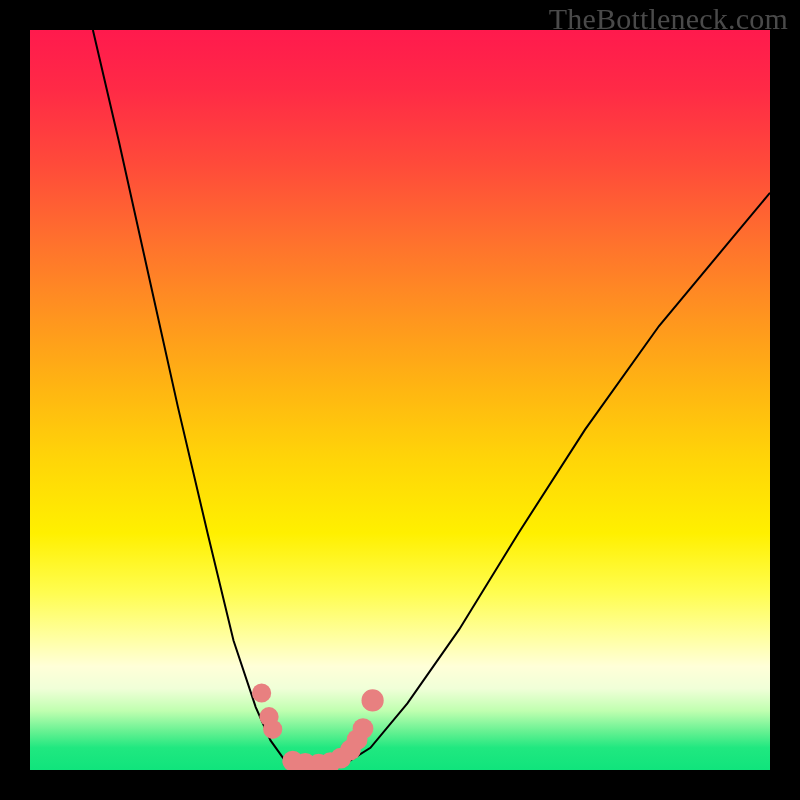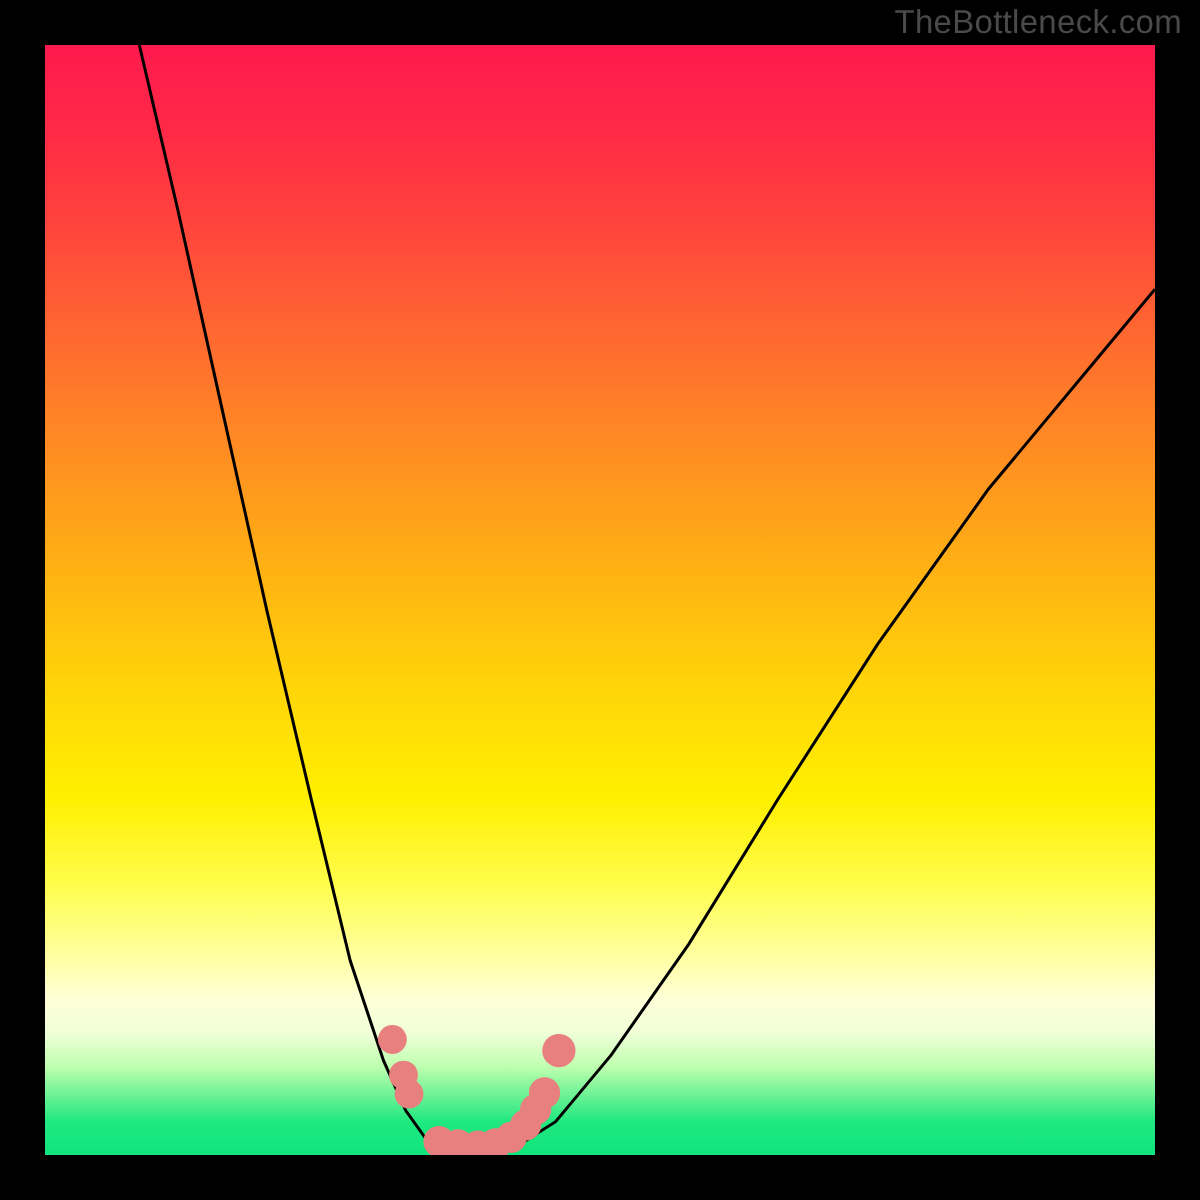--- a/index.html
+++ b/index.html
@@ -7,22 +7,22 @@
   .frame {
     width: 800px;
     height: 800px;
     background: #000;
     position: relative;
   }
   .watermark {
     position: absolute;
     top: 2px;
     right: 12px;
-    font-family: Liberation Sans, sans-serif;
-    font-size: 22px;
+    font-family: Liberation Serif, serif;
+    font-size: 30px;
     color: #4a4a4a;
     font-weight: 400;
     letter-spacing: 0.2px;
     z-index: 10;
   }
   .plot {
     position: absolute;
     left: 30px;
     top: 30px;
     width: 740px;

